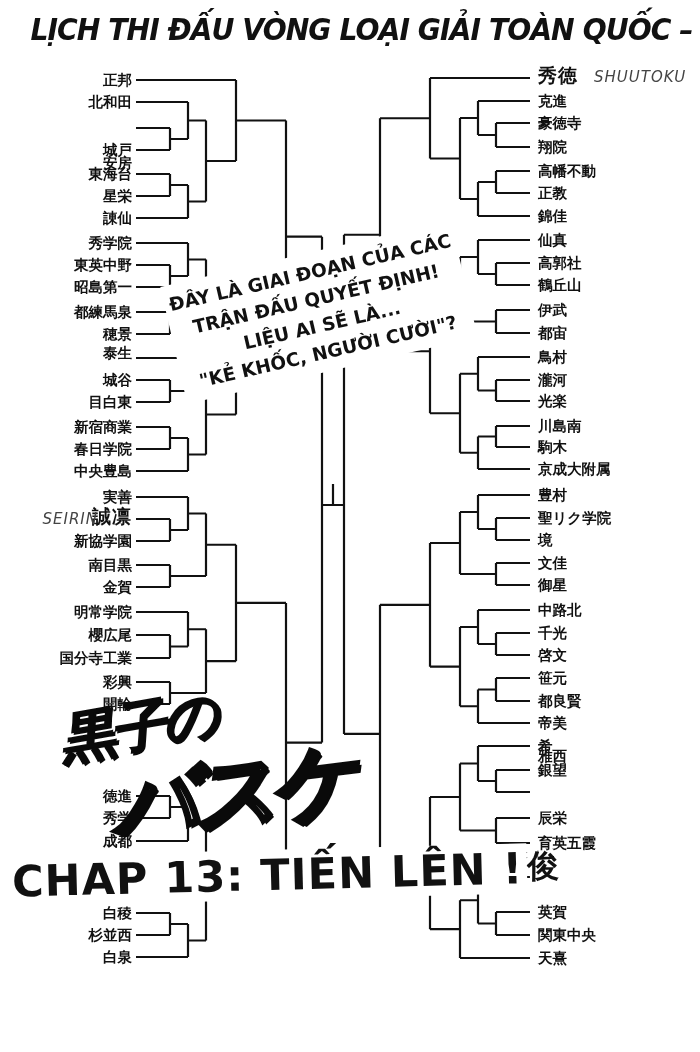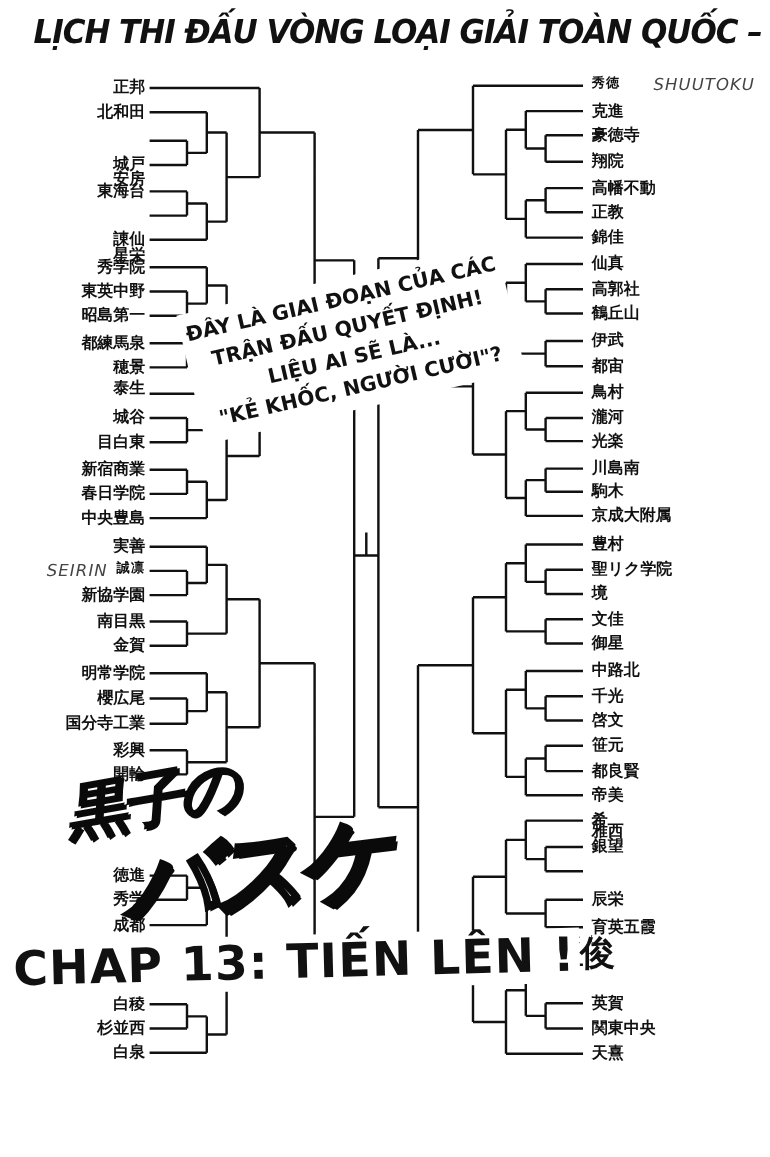--- a/index.html
+++ b/index.html
@@ -13,21 +13,21 @@
     font-size:30px;font-weight:900;font-style:italic;letter-spacing:-1px;
     transform:scaleX(.94);transform-origin:center;white-space:nowrap;
   }
   #bracket-svg{position:absolute;left:0;top:0;}
   .team{
     position:absolute;white-space:nowrap;font-size:14.5px;font-weight:700;
     line-height:18px;color:#111;
   }
   .team.left{right:568px;text-align:right;}
   .team.right{left:538px;text-align:left;}
-  .team.bold-team{font-size:12px;font-weight:900;letter-spacing:1px;}
+  .team.bold-team{font-size:19px;font-weight:900;letter-spacing:1px;}
   .team.author-team{
     font-size:32px;font-weight:900;letter-spacing:2px;left:425px;z-index:6;
     text-shadow:0 0 3px #fff,0 0 3px #fff;
   }
   .furi{
     position:absolute;left:4px;top:-12px;font-size:9px;font-weight:400;
     letter-spacing:6px;white-space:nowrap;text-shadow:none;
   }
   .side-tag{
     position:absolute;font-size:15px;font-style:italic;color:#444;
@@ -67,21 +67,21 @@
 <svg id="bracket-svg" width="700" height="1052" viewBox="0 0 700 1052">
     <path d="M170 128L170 150M136 128L170 128M136 150L170 150M188 102L188 139M136 102L188 102M170 139L188 139M170 174L170 196M136 174L170 174M136 196L170 196M188 185L188 218M170 185L188 185M136 218L188 218M206 120.5L206 201.5M188 120.5L206 120.5M188 201.5L206 201.5M236 80L236 161M136 80L236 80M206 161L236 161M170 265L170 287M136 265L170 265M136 287L170 287M188 243L188 276M136 243L188 243M170 276L188 276M170 312L170 334M136 312L170 312M136 334L170 334M206 259.5L206 323M188 259.5L206 259.5M170 323L206 323M170 380L170 402M136 380L170 380M136 402L170 402M188 358L188 391M136 358L188 358M170 391L188 391M170 427L170 449M136 427L170 427M136 449L170 449M188 438L188 471M170 438L188 438M136 471L188 471M206 374.5L206 454.5M188 374.5L206 374.5M188 454.5L206 454.5M236 291.25L236 414.5M206 291.25L236 291.25M206 414.5L236 414.5M286 120.5L286 352.875M236 120.5L286 120.5M236 352.875L286 352.875M170 519L170 541M136 519L170 519M136 541L170 541M188 497L188 530M136 497L188 497M170 530L188 530M170 565L170 587M136 565L170 565M136 587L170 587M206 513.5L206 576M188 513.5L206 513.5M170 576L206 576M170 635L170 658M136 635L170 635M136 658L170 658M188 612L188 646.5M136 612L188 612M170 646.5L188 646.5M170 682L170 704M136 682L170 682M136 704L170 704M206 629.25L206 693M188 629.25L206 629.25M170 693L206 693M236 544.75L236 661.125M206 544.75L236 544.75M206 661.125L236 661.125M170 796L170 818M136 796L170 796M136 818L170 818M188 807L188 841M170 807L188 807M136 841L188 841M170 913L170 935M136 913L170 913M136 935L170 935M188 924L188 957M170 924L188 924M136 957L188 957M206 824L206 940.5M188 824L206 824M188 940.5L206 940.5M286 602.9375L286 882.25M236 602.9375L286 602.9375M206 882.25L286 882.25M322 236.6875L322 742.59375M286 236.6875L322 236.6875M286 742.59375L322 742.59375M496 123L496 147M530 123L496 123M530 147L496 147M478 101L478 135M530 101L478 101M496 135L478 135M496 171L496 193M530 171L496 171M530 193L496 193M478 182L478 216M496 182L478 182M530 216L478 216M460 118L460 199M478 118L460 118M478 199L460 199M430 78L430 158.5M530 78L430 78M460 158.5L430 158.5M496 263L496 285M530 263L496 263M530 285L496 285M478 240L478 274M530 240L478 240M496 274L478 274M496 310L496 333M530 310L496 310M530 333L496 333M460 257L460 321.5M478 257L460 257M496 321.5L460 321.5M496 380L496 401M530 380L496 380M530 401L496 401M478 357L478 390.5M530 357L478 357M496 390.5L478 390.5M496 426L496 447M530 426L496 426M530 447L496 447M478 436.5L478 469M496 436.5L478 436.5M530 469L478 469M460 373.75L460 452.75M478 373.75L460 373.75M478 452.75L460 452.75M430 289.25L430 413.25M460 289.25L430 289.25M460 413.25L430 413.25M380 118.25L380 351.25M430 118.25L380 118.25M430 351.25L380 351.25M496 518L496 540M530 518L496 518M530 540L496 540M478 495L478 529M530 495L478 495M496 529L478 529M496 563L496 585M530 563L496 563M530 585L496 585M460 512L460 574M478 512L460 512M496 574L460 574M496 633L496 655M530 633L496 633M530 655L496 655M478 610L478 644M530 610L478 610M496 644L478 644M496 678L496 701M530 678L496 678M530 701L496 701M478 689.5L478 723M496 689.5L478 689.5M530 723L478 723M460 627L460 706.25M478 627L460 627M478 706.25L460 706.25M430 543L430 666.625M460 543L430 543M460 666.625L430 666.625M496 770L496 792M530 770L496 770M530 792L496 792M478 746L478 781M530 746L478 746M496 781L478 781M496 818L496 843M530 818L496 818M530 843L496 843M460 763.5L460 830.5M478 763.5L460 763.5M496 830.5L460 830.5M496 912L496 935M530 912L496 912M530 935L496 935M478 877L478 923.5M530 877L478 877M496 923.5L478 923.5M460 900.25L460 958M478 900.25L460 900.25M530 958L460 958M430 797L430 929.125M460 797L430 797M460 929.125L430 929.125M380 604.8125L380 863.0625M430 604.8125L380 604.8125M430 863.0625L380 863.0625M344 234.75L344 733.9375M380 234.75L344 234.75M380 733.9375L344 733.9375M322 505L344 505M333 505L333 484" fill="none" stroke="#111111" stroke-width="2.2"></path>
   </svg>
 
 <div id="teams-layer">
     <div class="team left" style="top: 71px;">正邦</div>
     <div class="team left" style="top: 93px;">北和田</div>
     <div class="team left" style="top: 119px; margin-top: 35px;">安房</div>
     <div class="team left" style="top: 141px;">城戸</div>
     <div class="team left" style="top: 165px;">東海台</div>
-    <div class="team left" style="top: 187px; margin-top: 36px;">星栄</div>
+    <div class="team left" style="top: 187px;">星栄</div>
     <div class="team left" style="top: 209px;">諌仙</div>
     <div class="team left" style="top: 234px;">秀学院</div>
     <div class="team left" style="top: 256px;">東英中野</div>
     <div class="team left" style="top: 278px;">昭島第一</div>
     <div class="team left" style="top: 303px;">都練馬泉</div>
     <div class="team left" style="top: 325px;">穂景</div>
     <div class="team left" style="top: 344px;">泰生</div>
     <div class="team left" style="top: 371px;">城谷</div>
     <div class="team left" style="top: 393px;">目白東</div>
     <div class="team left" style="top: 418px;">新宿商業</div>

